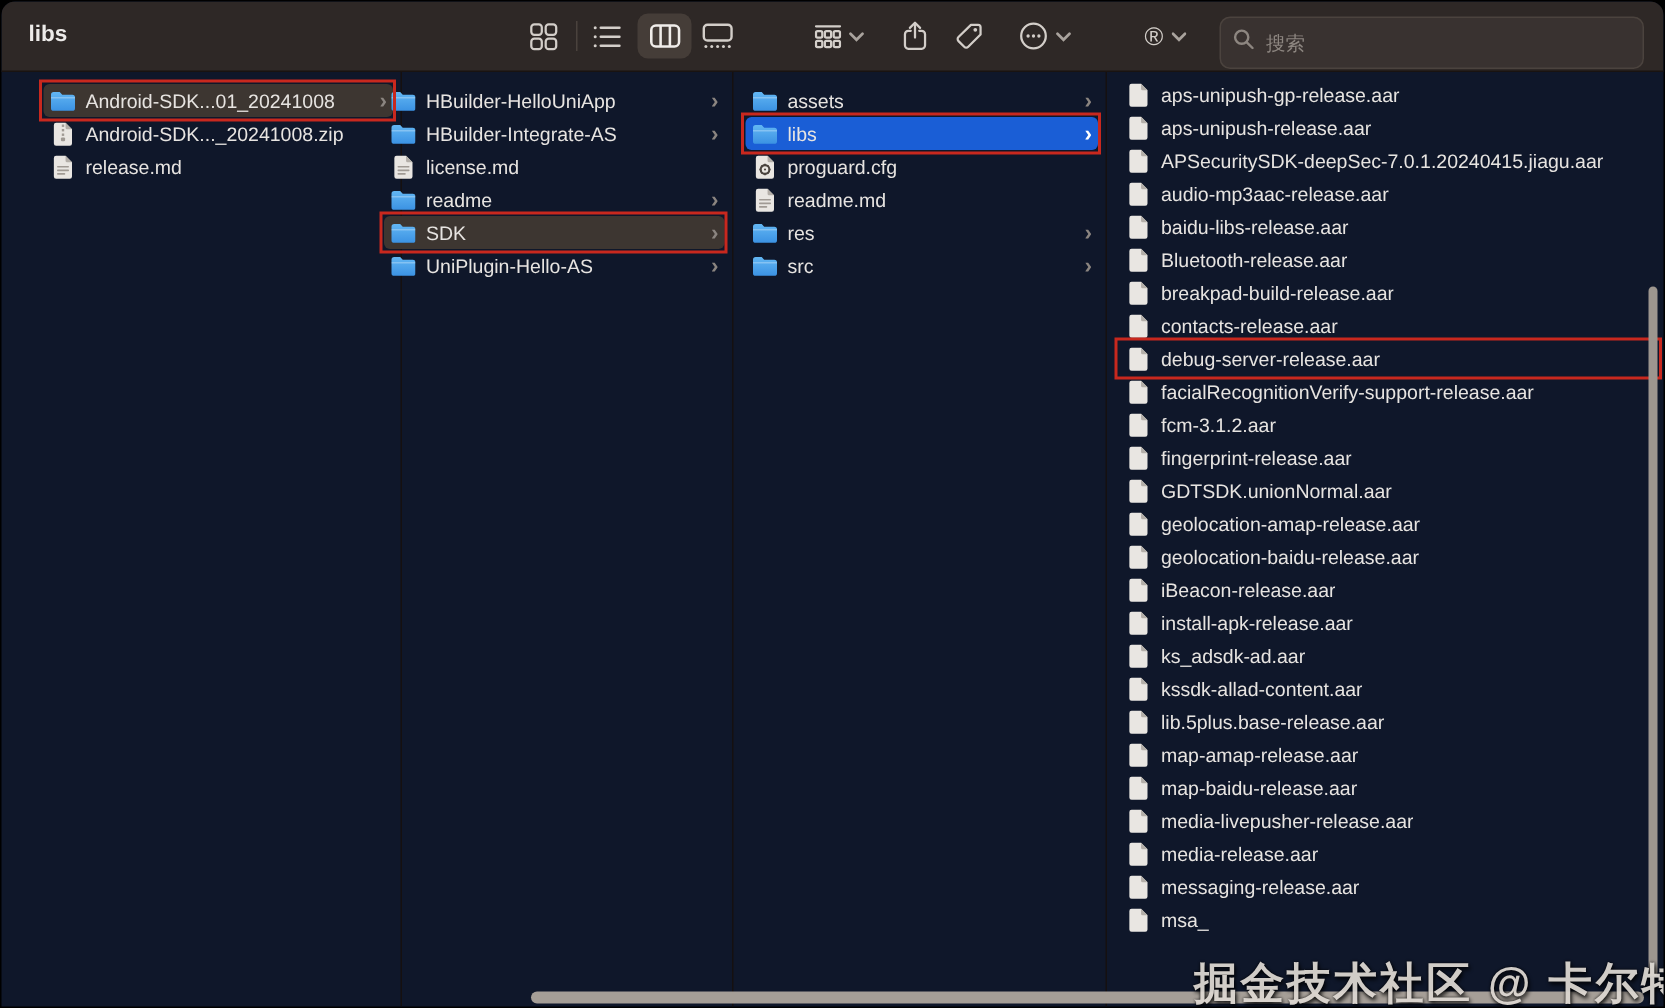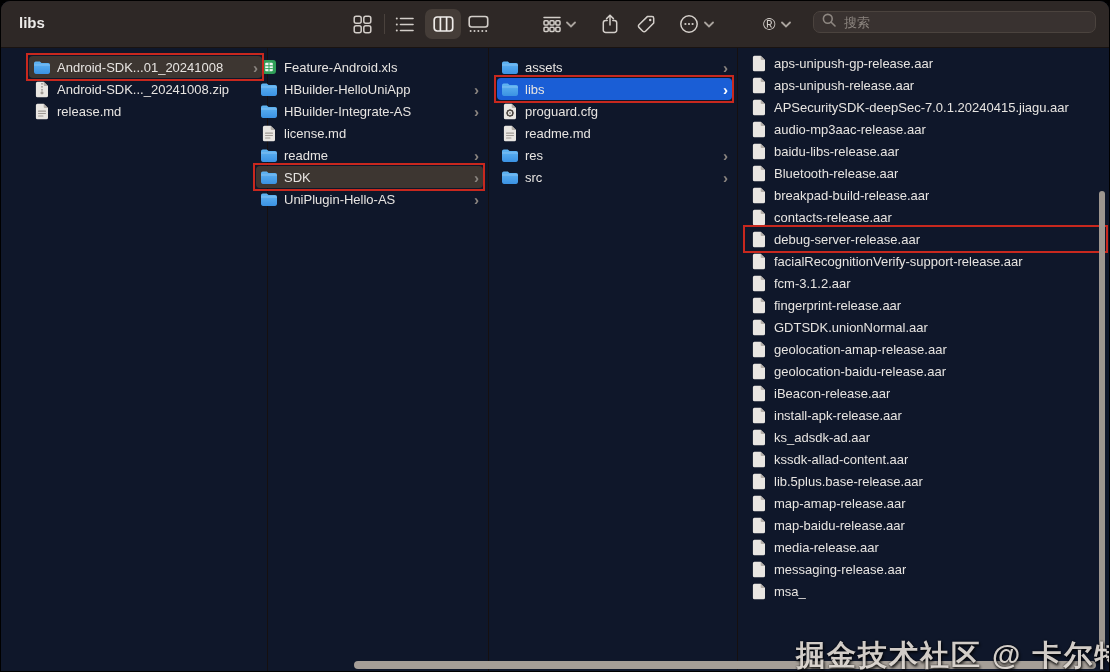--- a/index.html
+++ b/index.html
@@ -33,21 +33,21 @@
   }
   .tbtn svg{display:block;}
   .tbtn.active{background:#453d38;border-radius:7px;}
   .vsep{
     position:absolute;left:383px;top:13px;width:1px;height:20px;
     background:#4a423d;
   }
   .chev-down{margin-left:5px;}
   .reg-glyph{font-size:17px;color:#d3cec9;line-height:1;}
   .search{
-    position:absolute;left:812px;top:10px;width:283px;height:22px;
+    position:absolute;left:812px;top:10px;width:283px;height:35px;
     background:#393230;border:1px solid #4b433e;border-radius:7px;
     display:flex;align-items:center;padding:0 8px;box-sizing:border-box;
   }
   .search input{
     flex:1;background:none;border:none;outline:none;
     font-size:13px;color:#e7e4e1;margin-left:6px;
     font-family:"Liberation Sans","DejaVu Sans",sans-serif;
   }
   .search input::placeholder{color:#8d8680;}
   
@@ -261,30 +261,20 @@
                 <rect x="3" y="12.4" width="5.5" height="1.1" rx=".5"></rect>
               </g>
             </svg>
           </span>
           <span class="label">release.md</span>
         </div>
       </section>
     <section class="col c2">
         <div class="row">
           <span class="icon">
-            <svg width="16" height="16" viewBox="0 0 16 16">
-              <rect x="1" y="1" width="14" height="14" rx="3" fill="#2f9e58"></rect>
-              <rect x="4.2" y="3.8" width="7.6" height="8.4" rx="1" fill="#fff" opacity=".93"></rect>
-              <path d="M4.2 6.8h7.6M4.2 9.6h7.6M8 3.8v8.4" stroke="#2f9e58" stroke-width="1"></path>
-            </svg>
-          </span>
-          <span class="label">Feature-Android.xls</span>
-        </div>
-        <div class="row">
-          <span class="icon">
             <svg width="17" height="14" viewBox="0 0 17 14">
               <path d="M1 3.2a1.8 1.8 0 0 1 1.8-1.8h4l1.7 1.7h6.7A1.8 1.8 0 0 1 17 4.9v7.2a1.8 1.8 0 0 1-1.8 1.8H2.8A1.8 1.8 0 0 1 1 12.1z" fill="url(#gfold)"></path>
               <path d="M1 4.6h16v1H1z" fill="rgba(255,255,255,.28)"></path>
             </svg>
           </span>
           <span class="label">HBuilder-HelloUniApp</span>
           <span class="chev">›</span>
         </div>
         <div class="row">
           <span class="icon">
@@ -602,20 +592,29 @@
           <span class="label">map-amap-release.aar</span>
         </div>
         <div class="row">
           <span class="icon">
             <svg width="14" height="17" viewBox="0 0 14 17">
               <path d="M2.4.8h6.3l4.3 4.3v9.6a1.5 1.5 0 0 1-1.5 1.5H2.4A1.5 1.5 0 0 1 .9 14.7V2.3A1.5 1.5 0 0 1 2.4.8z" fill="#e9e6e2"></path>
               <path d="M8.7.8 13 5.1H9.7a1 1 0 0 1-1-1z" fill="#b3aea8"></path>
             </svg>
           </span>
           <span class="label">map-baidu-release.aar</span>
+        </div>
+        <div class="row">
+          <span class="icon">
+            <svg width="14" height="17" viewBox="0 0 14 17">
+              <path d="M2.4.8h6.3l4.3 4.3v9.6a1.5 1.5 0 0 1-1.5 1.5H2.4A1.5 1.5 0 0 1 .9 14.7V2.3A1.5 1.5 0 0 1 2.4.8z" fill="#e9e6e2"></path>
+              <path d="M8.7.8 13 5.1H9.7a1 1 0 0 1-1-1z" fill="#b3aea8"></path>
+            </svg>
+          </span>
+          <span class="label">media-livepusher-release.aar</span>
         </div>
         <div class="row">
           <span class="icon">
             <svg width="14" height="17" viewBox="0 0 14 17">
               <path d="M2.4.8h6.3l4.3 4.3v9.6a1.5 1.5 0 0 1-1.5 1.5H2.4A1.5 1.5 0 0 1 .9 14.7V2.3A1.5 1.5 0 0 1 2.4.8z" fill="#e9e6e2"></path>
               <path d="M8.7.8 13 5.1H9.7a1 1 0 0 1-1-1z" fill="#b3aea8"></path>
             </svg>
           </span>
           <span class="label">media-release.aar</span>
         </div>

